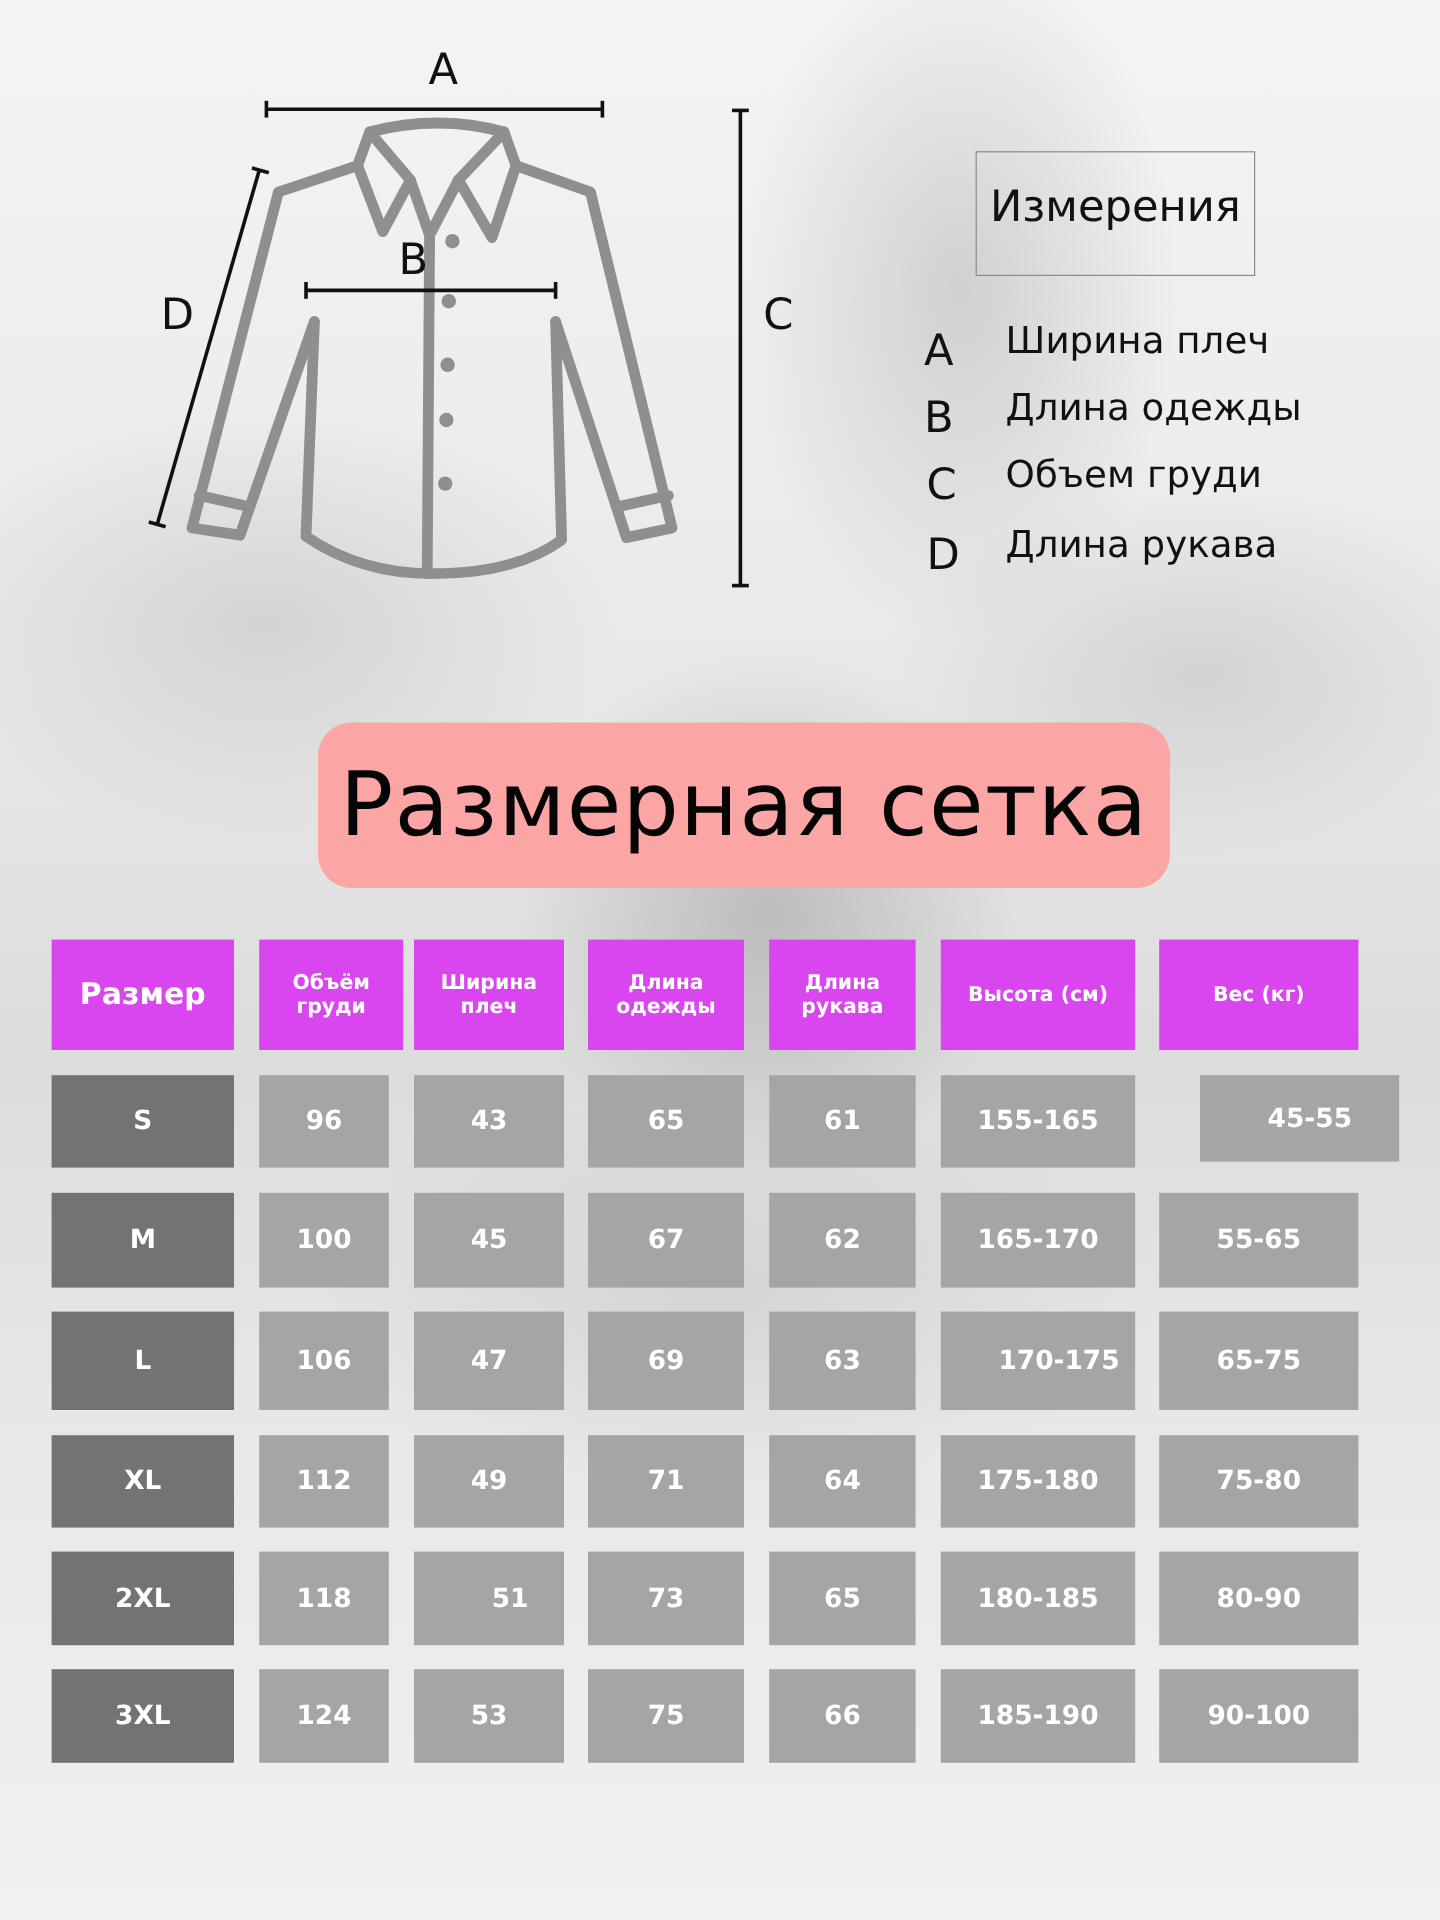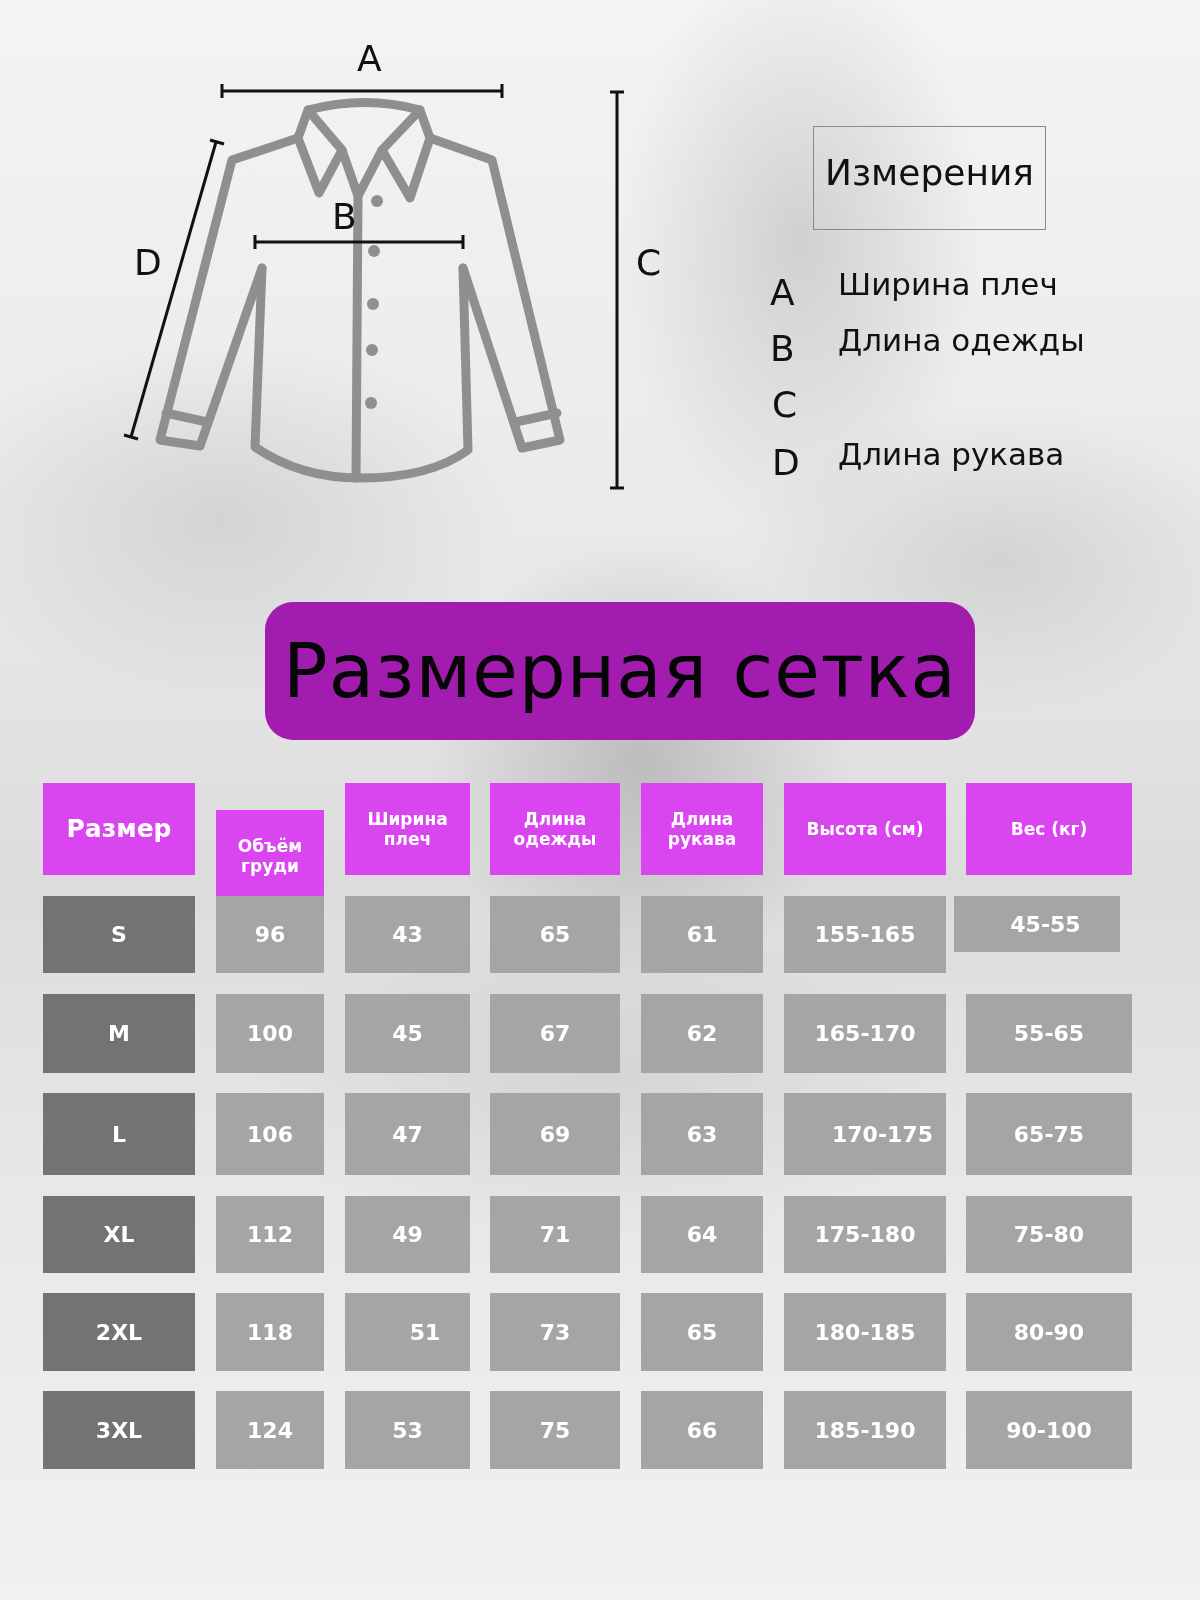--- a/index.html
+++ b/index.html
@@ -32,21 +32,21 @@
       position: absolute; left: 807px; top: 152px; width: 245px; text-align: center;
       font-size: 36px; color: #111; background: transparent;
     }
     .legend-row { position: absolute; left: 760px; height: 48px; width: 340px; }
     .legend-letter { position: absolute; left: 10px; top: 6px; font-size: 36px; color: #111; }
     .legend-text { position: absolute; left: 78px; top: 0px; font-size: 31px; color: #111; white-space: nowrap; }
 
     
     .title-pill {
       position: absolute; left: 265px; top: 602px; width: 710px; height: 138px;
-      background: #a21caf; border-radius: 28px;
+      background: #fca5a5; border-radius: 28px;
       display: flex; align-items: center; justify-content: center;
     }
     .title-text { font-size: 74px; color: #050505; letter-spacing: 1px; }
 
     
     .cell {
       position: absolute; box-sizing: border-box;
       display: flex; align-items: center; justify-content: center; text-align: center;
       color: #ffffff; font-weight: bold;
     }
@@ -118,49 +118,50 @@
 <div class="legend-row" style="top:266px;">
   <span class="legend-letter">A</span>
   <span class="legend-text">Ширина плеч</span>
 </div>
 <div class="legend-row" style="top:322px;">
   <span class="legend-letter">B</span>
   <span class="legend-text">Длина одежды</span>
 </div>
 <div class="legend-row" style="top:378px;">
   <span class="legend-letter" style="left:12px;">C</span>
+  <span class="legend-text">Объем груди</span>
 </div>
 <div class="legend-row" style="top:436px;">
   <span class="legend-letter" style="left:12px;">D</span>
   <span class="legend-text">Длина рукава</span>
 </div>
 
 <div class="title-pill">
   <span class="title-text">Размерная сетка</span>
 </div>
 
 <div id="size-table">
     <div class="cell head big" style="left: 43px; width: 152px; top: 783px; height: 92px; white-space: pre-line;">Размер</div>
-    <div class="cell head" style="left: 216px; width: 108px; top: 810px; height: 92px; white-space: pre-line;">Объём
+    <div class="cell head" style="left: 216px; width: 120px; top: 783px; height: 92px; white-space: pre-line;">Объём
 груди</div>
     <div class="cell head" style="left: 345px; width: 125px; top: 783px; height: 92px; white-space: pre-line;">Ширина
 плеч</div>
     <div class="cell head" style="left: 490px; width: 130px; top: 783px; height: 92px; white-space: pre-line;">Длина
 одежды</div>
     <div class="cell head" style="left: 641px; width: 122px; top: 783px; height: 92px; white-space: pre-line;">Длина
 рукава</div>
     <div class="cell head" style="left: 784px; width: 162px; top: 783px; height: 92px; white-space: pre-line;">Высота (см)</div>
     <div class="cell head" style="left: 966px; width: 166px; top: 783px; height: 92px; white-space: pre-line;">Вес (кг)</div>
     <div class="cell size" style="left: 43px; width: 152px; top: 896px; height: 77px;">S</div>
     <div class="cell val" style="left: 216px; width: 108px; top: 896px; height: 77px;">96</div>
     <div class="cell val" style="left: 345px; width: 125px; top: 896px; height: 77px;">43</div>
     <div class="cell val" style="left: 490px; width: 130px; top: 896px; height: 77px;">65</div>
     <div class="cell val" style="left: 641px; width: 122px; top: 896px; height: 77px;">61</div>
     <div class="cell val" style="left: 784px; width: 162px; top: 896px; height: 77px;">155-165</div>
-    <div class="cell val" style="left: 954px; width: 166px; top: 896px; height: 56px; padding-left: 17px;">45-55</div>
+    <div class="cell val" style="left: 1000px; width: 166px; top: 896px; height: 72px; padding-left: 17px;">45-55</div>
     <div class="cell size" style="left: 43px; width: 152px; top: 994px; height: 79px;">M</div>
     <div class="cell val" style="left: 216px; width: 108px; top: 994px; height: 79px;">100</div>
     <div class="cell val" style="left: 345px; width: 125px; top: 994px; height: 79px;">45</div>
     <div class="cell val" style="left: 490px; width: 130px; top: 994px; height: 79px;">67</div>
     <div class="cell val" style="left: 641px; width: 122px; top: 994px; height: 79px;">62</div>
     <div class="cell val" style="left: 784px; width: 162px; top: 994px; height: 79px;">165-170</div>
     <div class="cell val" style="left: 966px; width: 166px; top: 994px; height: 79px;">55-65</div>
     <div class="cell size" style="left: 43px; width: 152px; top: 1093px; height: 82px;">L</div>
     <div class="cell val" style="left: 216px; width: 108px; top: 1093px; height: 82px;">106</div>
     <div class="cell val" style="left: 345px; width: 125px; top: 1093px; height: 82px;">47</div>

